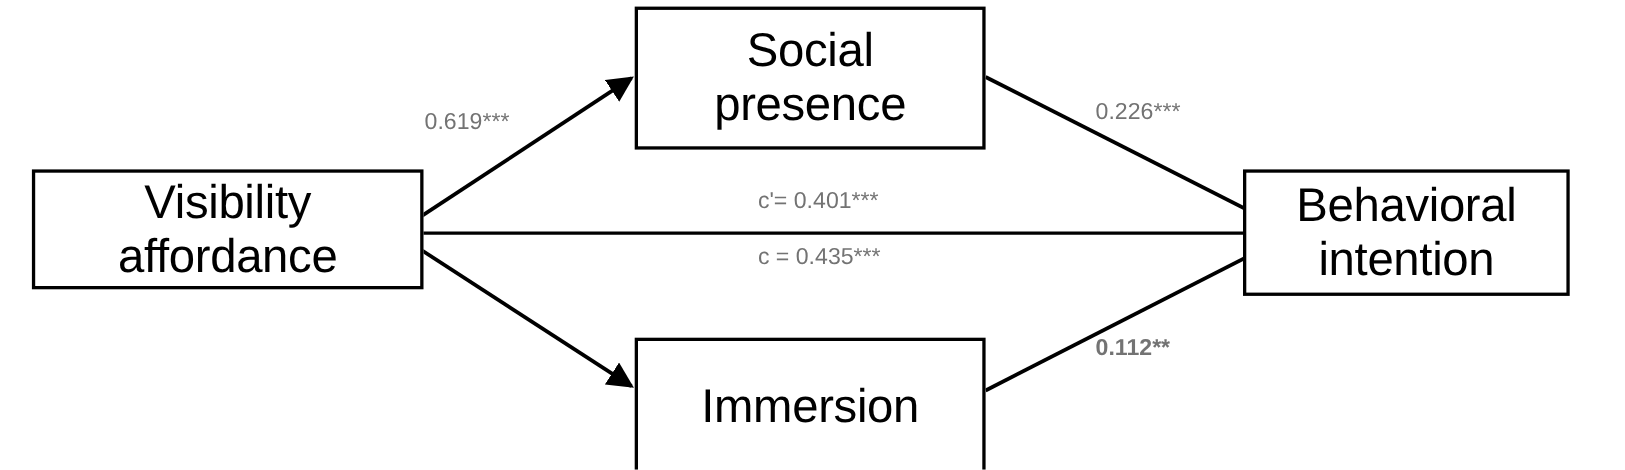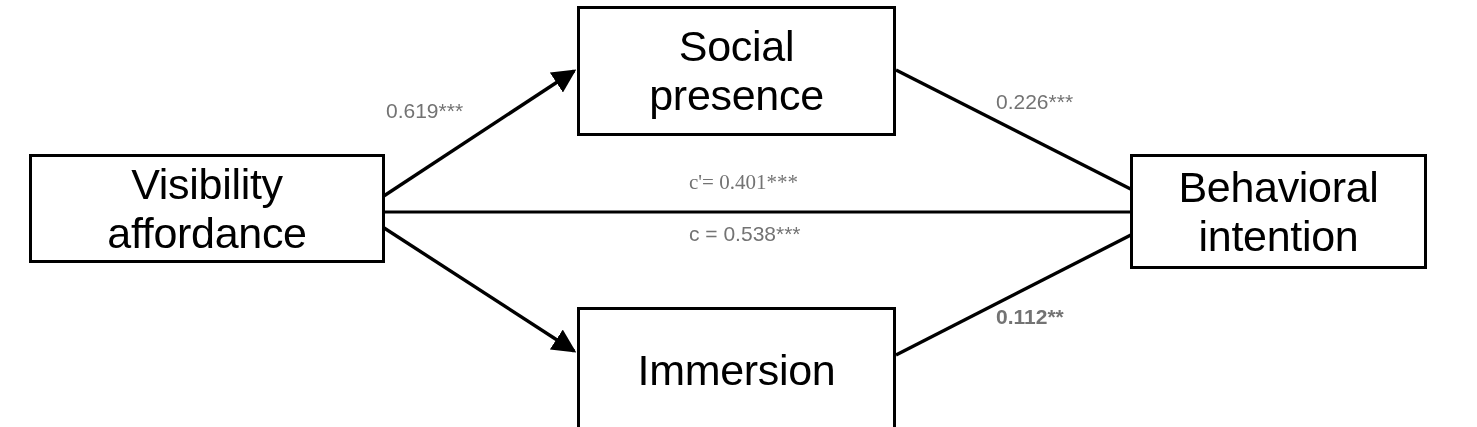--- a/index.html
+++ b/index.html
@@ -72,21 +72,21 @@
     position: absolute;
     font-size: 21px;
     line-height: 1;
     white-space: nowrap;
     color: #737373;
   }
   #label-a1 { left: 386px; top: 100px; }
   #label-b1 { left: 996px; top: 91px; }
   #label-a2 { left: 396px; top: 306px; }
   #label-b2 { left: 996px; top: 306px; font-weight: bold; }
-  #label-cprime { left: 689px; top: 172px; font-family: Liberation Serif, serif; }
+  #label-cprime { left: 689px; top: 172px; }
   #label-c { left: 689px; top: 223px; }
 </style>
 </head>
 <body>
 
 <div id="diagram-canvas">
 
   <svg id="edges-layer" viewBox="0 0 1477 427">
     <defs>
       <marker id="arrowhead" markerWidth="7" markerHeight="7" refX="6.2" refY="3.5" orient="auto" markerUnits="strokeWidth">
@@ -126,15 +126,15 @@
 
   <div class="edge-label" id="label-a1">0.619***</div>
 
   <div class="edge-label" id="label-b1">0.226***</div>
 
 
   <div class="edge-label" id="label-b2">0.112**</div>
 
   <div class="edge-label" id="label-cprime">c'= 0.401***</div>
 
-  <div class="edge-label" id="label-c">c = 0.538***</div>
+  <div class="edge-label" id="label-c">c = 0.435***</div>
 
 </div>
 
 </body></html>

